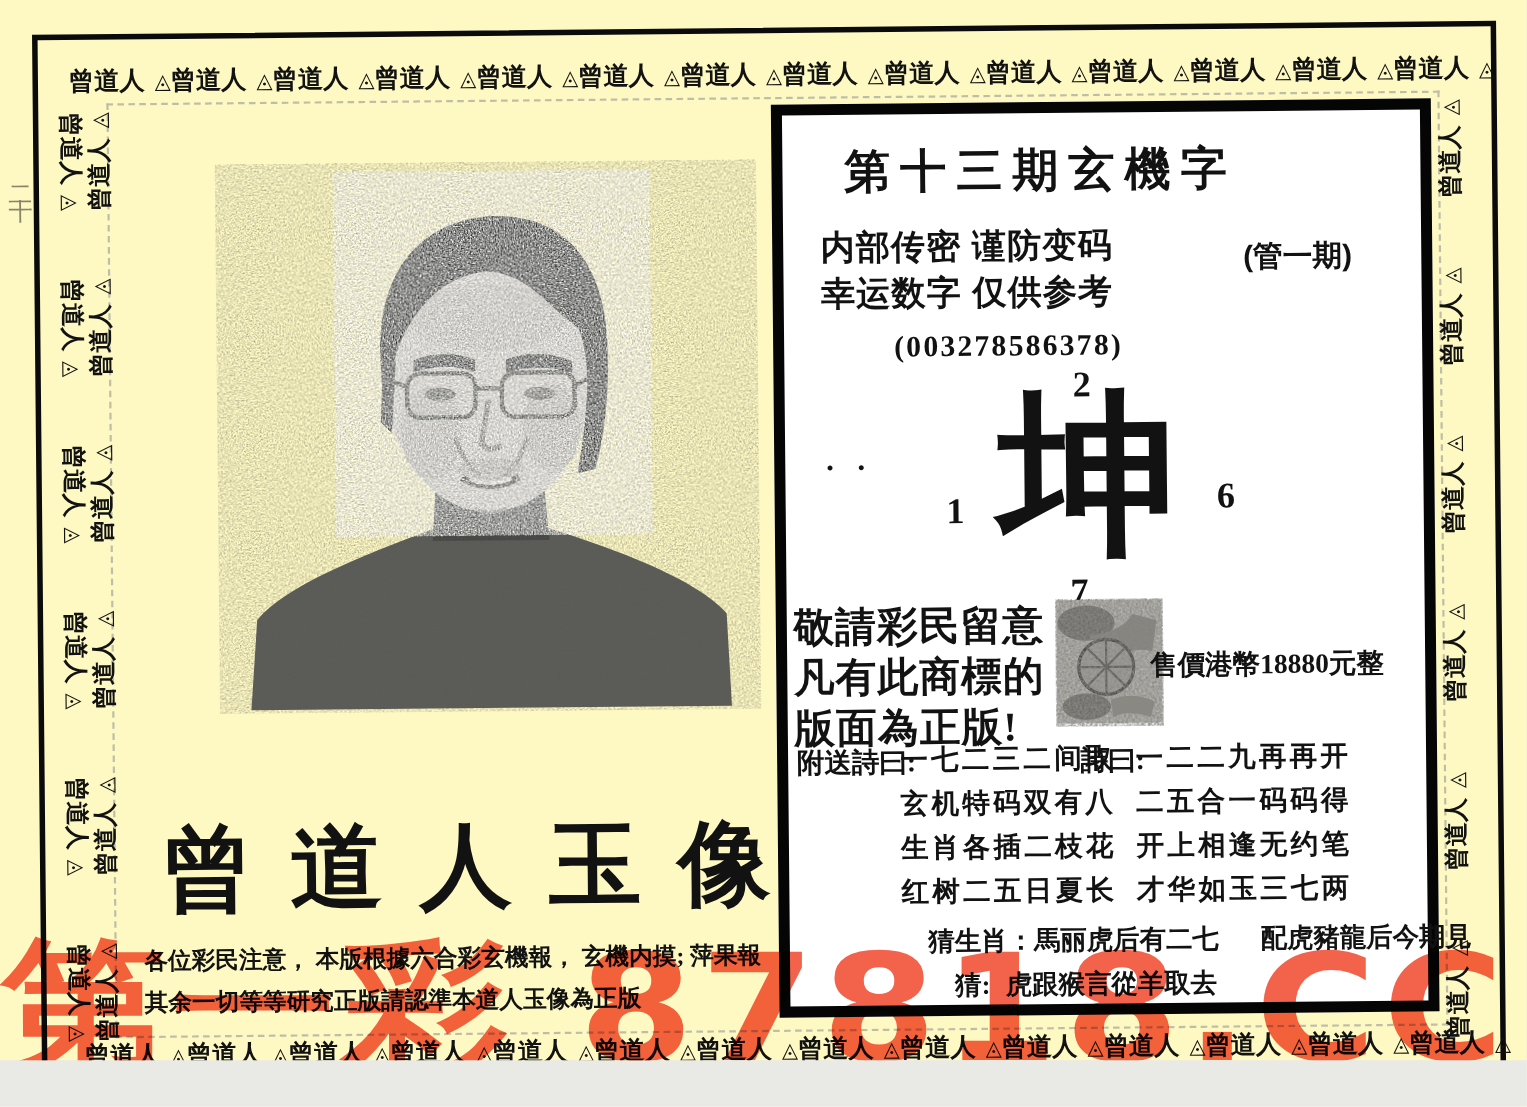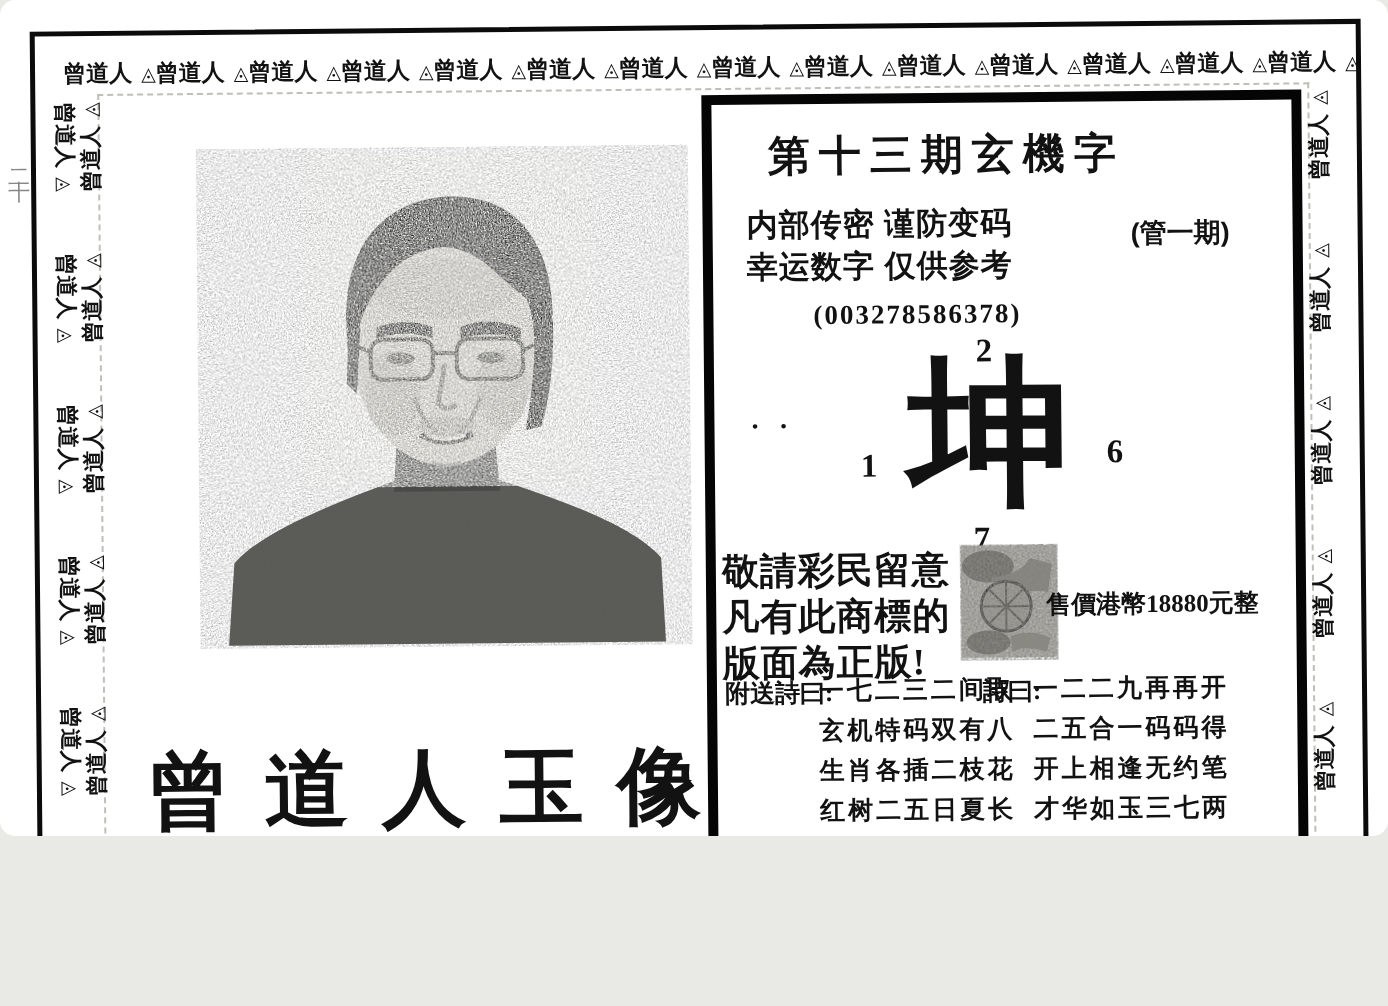--- a/index.html
+++ b/index.html
@@ -1,17 +1,17 @@
 <!DOCTYPE html>
 <html><head>
 <meta charset="utf-8">
 <style>
   html,body{margin:0;padding:0;background:#e9e9e5;}
-  .page{position:relative;width:1388px;height:836px;background:#ffffff;overflow:hidden;
-        color:#121212;font-family:"Liberation Serif","DejaVu Serif",serif;border-radius:15px;}
+  .page{position:relative;width:1388px;height:964px;background:#fef9c3;overflow:hidden;
+        color:#121212;font-family:"Liberation Serif","DejaVu Serif",serif;}
   .scan{position:absolute;inset:0;transform:rotate(-0.55deg);transform-origin:52% 45%;}
 
   
   .outer-frame{position:absolute;left:33px;top:25px;width:1321px;height:948px;border:5px solid #0b0b0b;}
   .dashed-frame{position:absolute;left:100px;top:88px;width:1208px;height:846px;border:2px dashed #aaaaa0;opacity:.75;}
 
   
   .b-row{position:absolute;display:flex;justify-content:space-between;align-items:center;
          font-weight:700;font-size:23px;white-space:nowrap;}
   .b-row.top{left:66px;top:50px;width:1274px;height:34px;}

